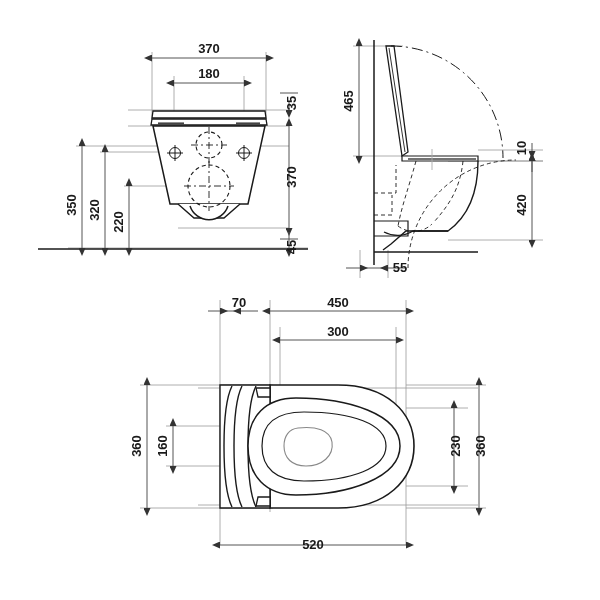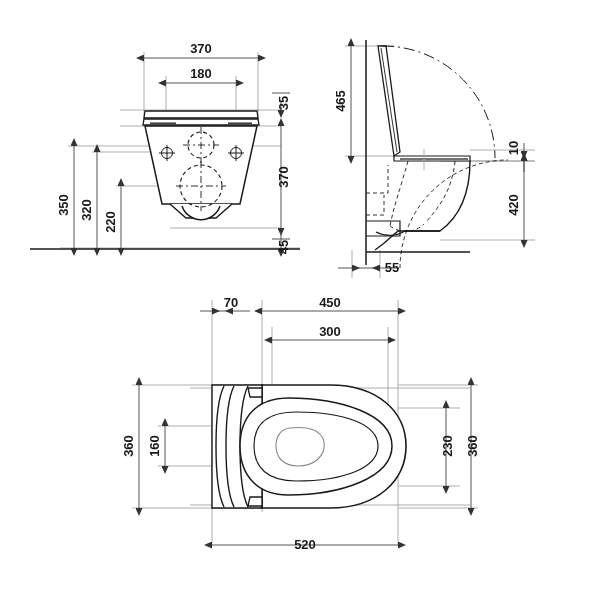--- a/index.html
+++ b/index.html
@@ -1,18 +1,18 @@
 <!DOCTYPE html>
 <html><head>
 <meta charset="utf-8">
 <style>
   html,body{margin:0;padding:0;background:#ffffff;}
   body{width:600px;height:600px;overflow:hidden;
        font-family:"Liberation Sans","DejaVu Sans",sans-serif;}
-  #sheet{position:relative;width:568px;height:600px;background:#fff;}
+  #sheet{position:relative;width:568px;height:600px;background:#fff;margin-left:8px;}
   svg{display:block;}
   .dimtxt{font-family:"Liberation Sans","DejaVu Sans",sans-serif;
           font-size:13px;font-weight:bold;fill:#1a1a1a;}
 </style>
 </head>
 <body>
 
 <div id="sheet">
 <svg width="600" height="600" viewBox="0 0 600 600">
 

